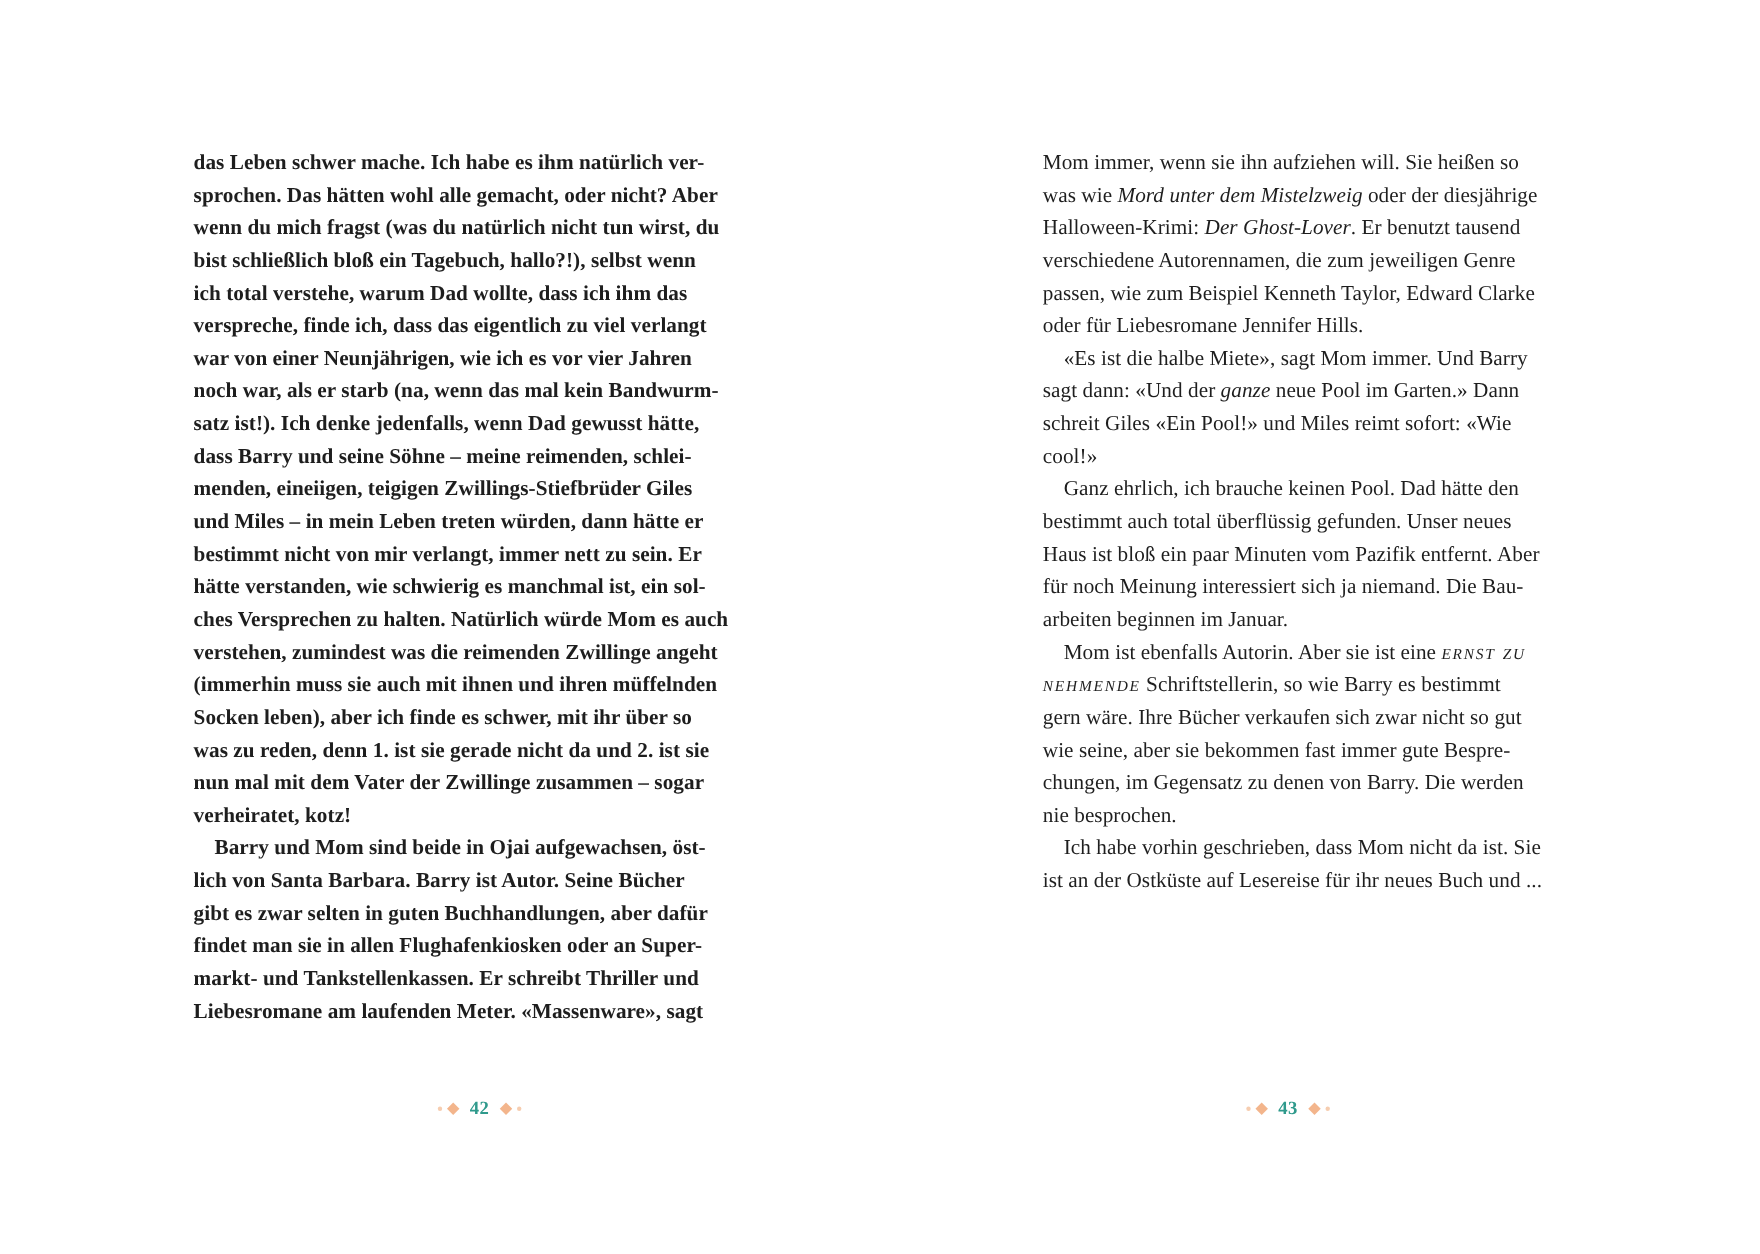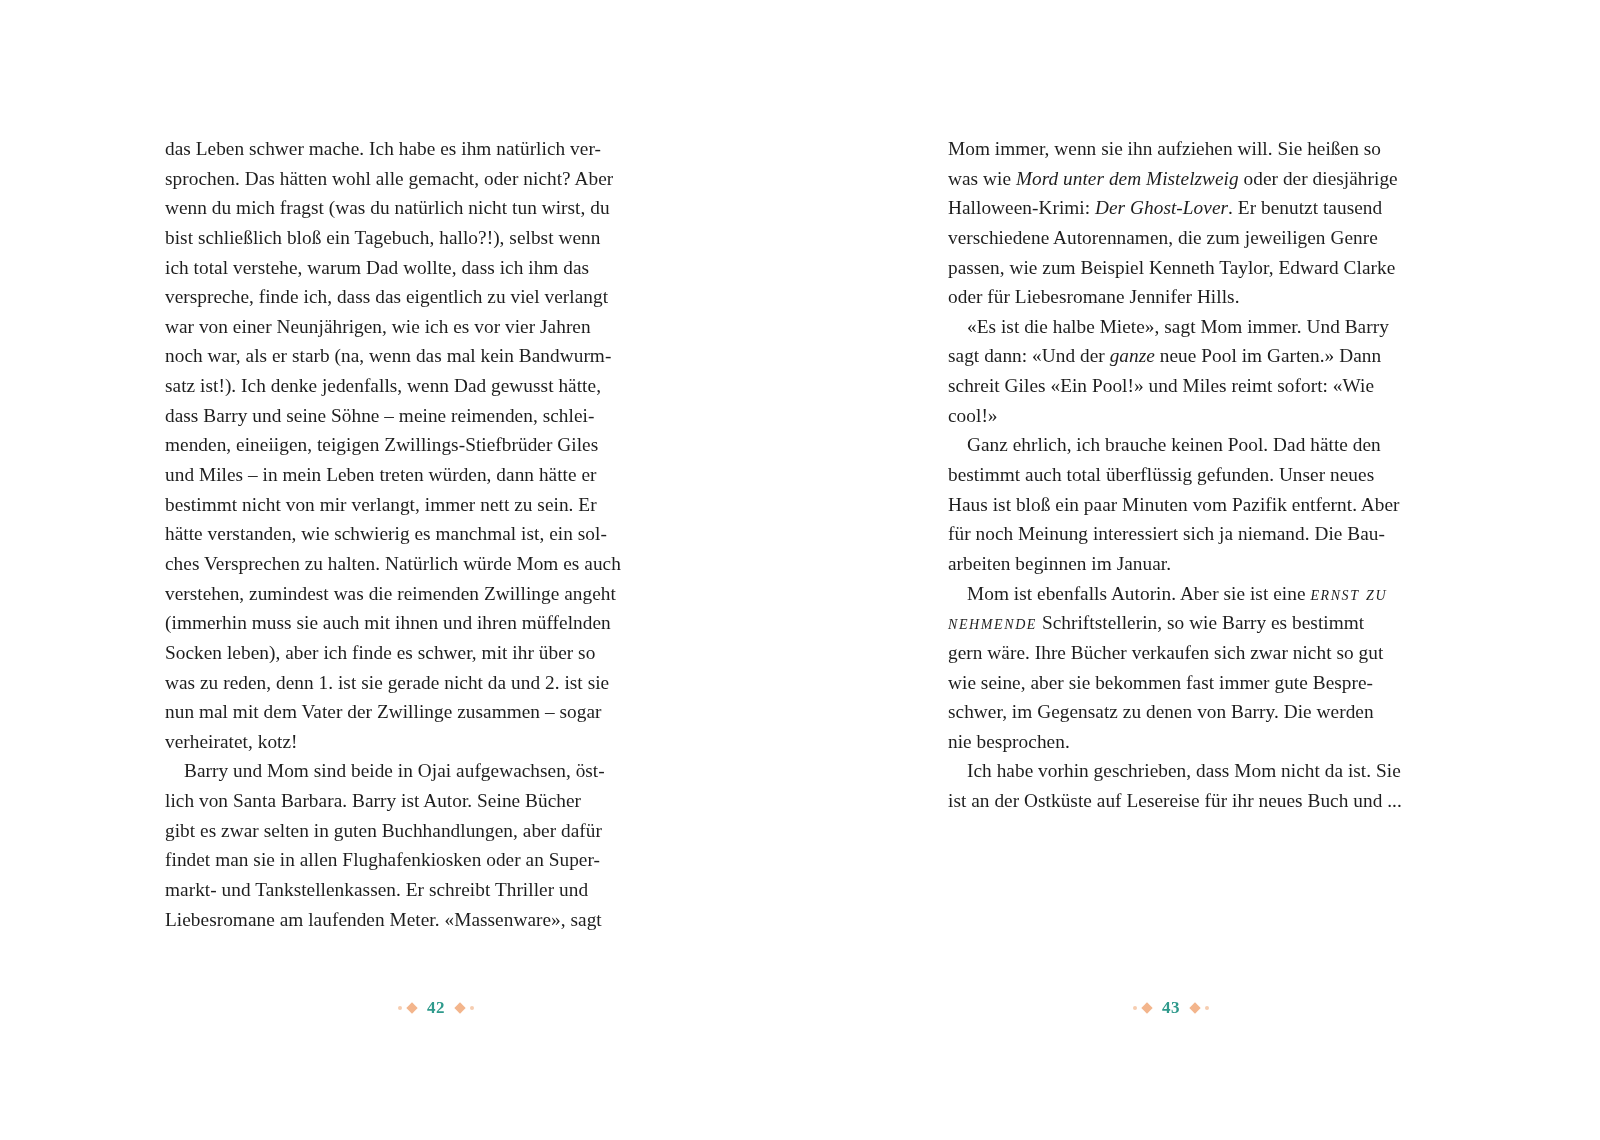--- a/index.html
+++ b/index.html
@@ -13,21 +13,21 @@
     position: relative;
     overflow: hidden;
     font-family: "DejaVu Serif", "Liberation Serif", serif;
     color: #1e1e1e;
   }
   .page {
     position: absolute;
     top: 134px;
     width: 515px;
   }
-  .page.left { left: 165px; }
+  .page.left { left: 176px; font-weight: bold; }
   .page.right { left: 948px; }
   .text-block {
     font-family: "Liberation Serif", "DejaVu Serif", serif;
     font-size: 19.3px;
     line-height: 29.65px;
     letter-spacing: 0.05px;
   }
   .line {
     display: block;
     white-space: nowrap;
@@ -120,21 +120,21 @@
       <span class="line"><span>cool!»</span></span>
       <span class="line indent"><span>Ganz ehrlich, ich brauche keinen Pool. Dad hätte den</span></span>
       <span class="line"><span>bestimmt auch total überflüssig gefunden. Unser neues</span></span>
       <span class="line"><span>Haus ist bloß ein paar Minuten vom Pazifik entfernt. Aber</span></span>
       <span class="line"><span>für noch Meinung interessiert sich ja niemand. Die Bau-</span></span>
       <span class="line"><span>arbeiten beginnen im Januar.</span></span>
       <span class="line indent"><span>Mom ist ebenfalls Autorin. Aber sie ist eine </span><span class="smallcaps">ERNST ZU</span></span>
       <span class="line"><span class="smallcaps">NEHMENDE</span><span> Schriftstellerin, so wie Barry es bestimmt</span></span>
       <span class="line"><span>gern wäre. Ihre Bücher verkaufen sich zwar nicht so gut</span></span>
       <span class="line"><span>wie seine, aber sie bekommen fast immer gute Bespre-</span></span>
-      <span class="line"><span>schwer, im Gegensatz zu denen von Barry. Die werden</span></span>
+      <span class="line"><span>chungen, im Gegensatz zu denen von Barry. Die werden</span></span>
       <span class="line"><span>nie besprochen.</span></span>
       <span class="line indent"><span>Ich habe vorhin geschrieben, dass Mom nicht da ist. Sie</span></span>
       <span class="line"><span>ist an der Ostküste auf Lesereise für ihr neues Buch und ...</span></span>
     </div>
 </div>
 
 <div class="folio left">
   <span class="dot"></span>
   <span class="diamond"></span>
   <span class="num">42</span>

